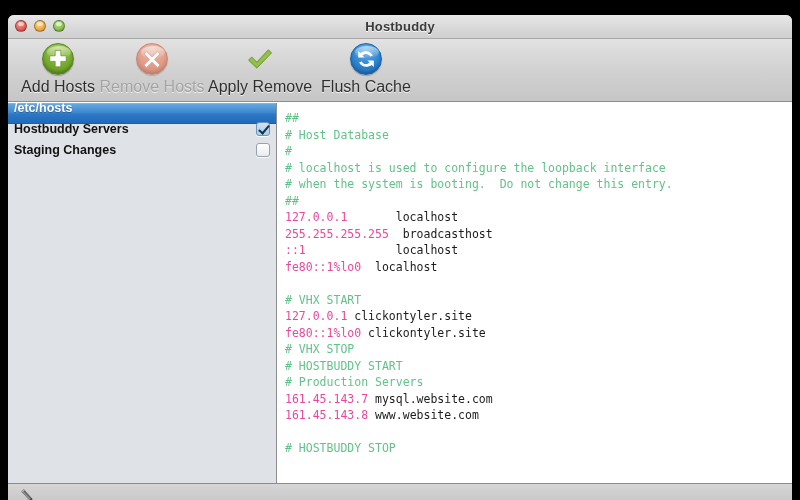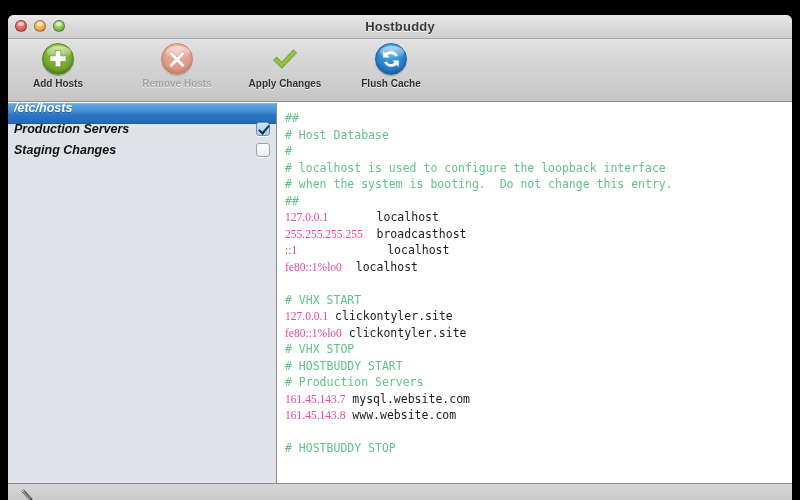--- a/index.html
+++ b/index.html
@@ -93,30 +93,30 @@
     box-sizing: border-box;
   }
   .tbitem {
     width: 88px;
     padding-top: 3px;
     display: flex;
     flex-direction: column;
     align-items: center;
     cursor: default;
   }
-  .tbitem.wide { width: 100px; margin-left: 25px; }
+  .tbitem.wide { width: 100px; }
   .tbicon {
     width: 34px;
     height: 34px;
     position: relative;
   }
   .tblabel {
     margin-top: 2px;
-    font-size: 10px;
-    font-weight: bold;
+    font-size: 16px;
+    font-weight: normal;
     color: #2f2f2f;
     text-shadow: 0 1px 0 rgba(255,255,255,0.8);
     white-space: nowrap;
   }
   .tbitem.disabled .tblabel { color: #a3a3a3; text-shadow: 0 1px 0 rgba(255,255,255,0.7); }
 
   
   .orb {
     position: absolute;
     left: 1px; top: 1px;
@@ -176,21 +176,20 @@
   .srow {
     height: 21px;
     display: flex;
     align-items: center;
     padding: 0 6px 12px 6px;
     box-sizing: border-box;
     font-size: 12.5px;
     font-weight: bold;
     color: #121212;
     cursor: default;
-    font-style: italic;
   }
   .srow.selected {
     background: linear-gradient(to bottom, #63a8e2 0%, #3c85ce 48%, #2d79c6 52%, #1f6ab9 100%);
     color: #ffffff;
     text-shadow: 0 1px 1px rgba(0,0,0,0.35);
     border-top: 1px solid #76b6e8;
     border-bottom: 1px solid #1a5fa8;
     height: 21px;
   }
   .srow .slabel { flex: 1 1 auto; white-space: nowrap; overflow: hidden; }
@@ -229,21 +228,21 @@
     padding: 7px 0 0 8px;
     box-sizing: border-box;
     font-family: "DejaVu Sans Mono", monospace;
     font-size: 11.5px;
     line-height: 16.5px;
     white-space: pre;
     color: #222;
   }
   .ln { height: 16.5px; }
   .c-comment { color: #63c28a; }
-  .c-ip      { color: #e8489e; font-family: Liberation Serif, serif; }
+  .c-ip      { color: #e8489e; }
   .c-host    { color: #1c1c1c; font-weight: normal; }
 
   
   .statusbar {
     height: 26px;
     flex: 0 0 26px;
     background: linear-gradient(to bottom, #d6d6d6 0%, #c2c2c2 100%);
     border-top: 1px solid #8c8c8c;
     display: flex;
     align-items: center;
@@ -289,21 +288,21 @@
         <div class="tblabel">Remove Hosts</div>
       </div>
 
       <div class="tbitem wide" style="margin-left:8px;">
         <div class="tbicon">
           <svg class="glyph" viewBox="0 0 34 34">
             <path d="M5.5 18.2l3.2-3.3 5.1 5.2L25.4 7.7l3.2 3.2L13.9 26.2z" fill="#81b03a" stroke="#6c9830" stroke-width="0.8" stroke-linejoin="round"></path>
             <path d="M6.6 18.2l2.2-2.2 5.2 5.3L25.4 9.1l2.1 2.1L13.9 24.9z" fill="#98c44e" opacity="0.85"></path>
           </svg>
         </div>
-        <div class="tblabel">Apply Changes</div>
+        <div class="tblabel">Apply Remove</div>
       </div>
 
       <div class="tbitem wide" style="margin-left:6px;justify-content:space-between;">
         <div class="tbicon">
           <div class="orb orb-blue"></div>
           <svg class="glyph" viewBox="0 0 34 34">
             <g fill="#ffffff">
               <path d="M17 9.3c3.0 0 5.6 1.7 6.9 4.2l-2.6 1.0c-0.9-1.6-2.5-2.6-4.3-2.6-1.4 0-2.7 0.6-3.6 1.5l2.2 2.2H9.2V9.0l2.1 2.1C12.8 9.9 14.8 9.3 17 9.3z"></path>
               <path d="M17 24.7c-3.0 0-5.6-1.7-6.9-4.2l2.6-1.0c0.9 1.6 2.5 2.6 4.3 2.6 1.4 0 2.7-0.6 3.6-1.5l-2.2-2.2h6.4V25l-2.1-2.1C21.2 24.1 19.2 24.7 17 24.7z"></path>
             </g>
@@ -314,21 +313,21 @@
 
     </div>
 
     <div class="body">
 
       <div class="sidebar">
         <div class="srow selected">
           <span class="slabel">/etc/hosts</span>
         </div>
         <div class="srow">
-          <span class="slabel">Production Servers</span>
+          <span class="slabel">Hostbuddy Servers</span>
           <span class="cbox checked" style="margin-right:0;"></span>
         </div>
         <div class="srow">
           <span class="slabel">Staging Changes</span>
           <span class="cbox" style="margin-right:0;"></span>
         </div>
       </div>
 
       <div class="content" id="editor"><div class="ln"><span class="c-comment">##</span></div><div class="ln"><span class="c-comment"># Host Database</span></div><div class="ln"><span class="c-comment">#</span></div><div class="ln"><span class="c-comment"># localhost is used to configure the loopback interface</span></div><div class="ln"><span class="c-comment"># when the system is booting.  Do not change this entry.</span></div><div class="ln"><span class="c-comment">##</span></div><div class="ln"><span class="c-ip">127.0.0.1</span><span class="c-host">       localhost</span></div><div class="ln"><span class="c-ip">255.255.255.255</span><span class="c-host">  broadcasthost</span></div><div class="ln"><span class="c-ip">::1</span><span class="c-host">             localhost</span></div><div class="ln"><span class="c-ip">fe80::1%lo0</span><span class="c-host">  localhost</span></div><div class="ln">&nbsp;</div><div class="ln"><span class="c-comment"># VHX START</span></div><div class="ln"><span class="c-ip">127.0.0.1</span><span class="c-host"> clickontyler.site</span></div><div class="ln"><span class="c-ip">fe80::1%lo0</span><span class="c-host"> clickontyler.site</span></div><div class="ln"><span class="c-comment"># VHX STOP</span></div><div class="ln"><span class="c-comment"># HOSTBUDDY START</span></div><div class="ln"><span class="c-comment"># Production Servers</span></div><div class="ln"><span class="c-ip">161.45.143.7</span><span class="c-host"> mysql.website.com</span></div><div class="ln"><span class="c-ip">161.45.143.8</span><span class="c-host"> www.website.com</span></div><div class="ln">&nbsp;</div><div class="ln"><span class="c-comment"># HOSTBUDDY STOP</span></div></div>
 

